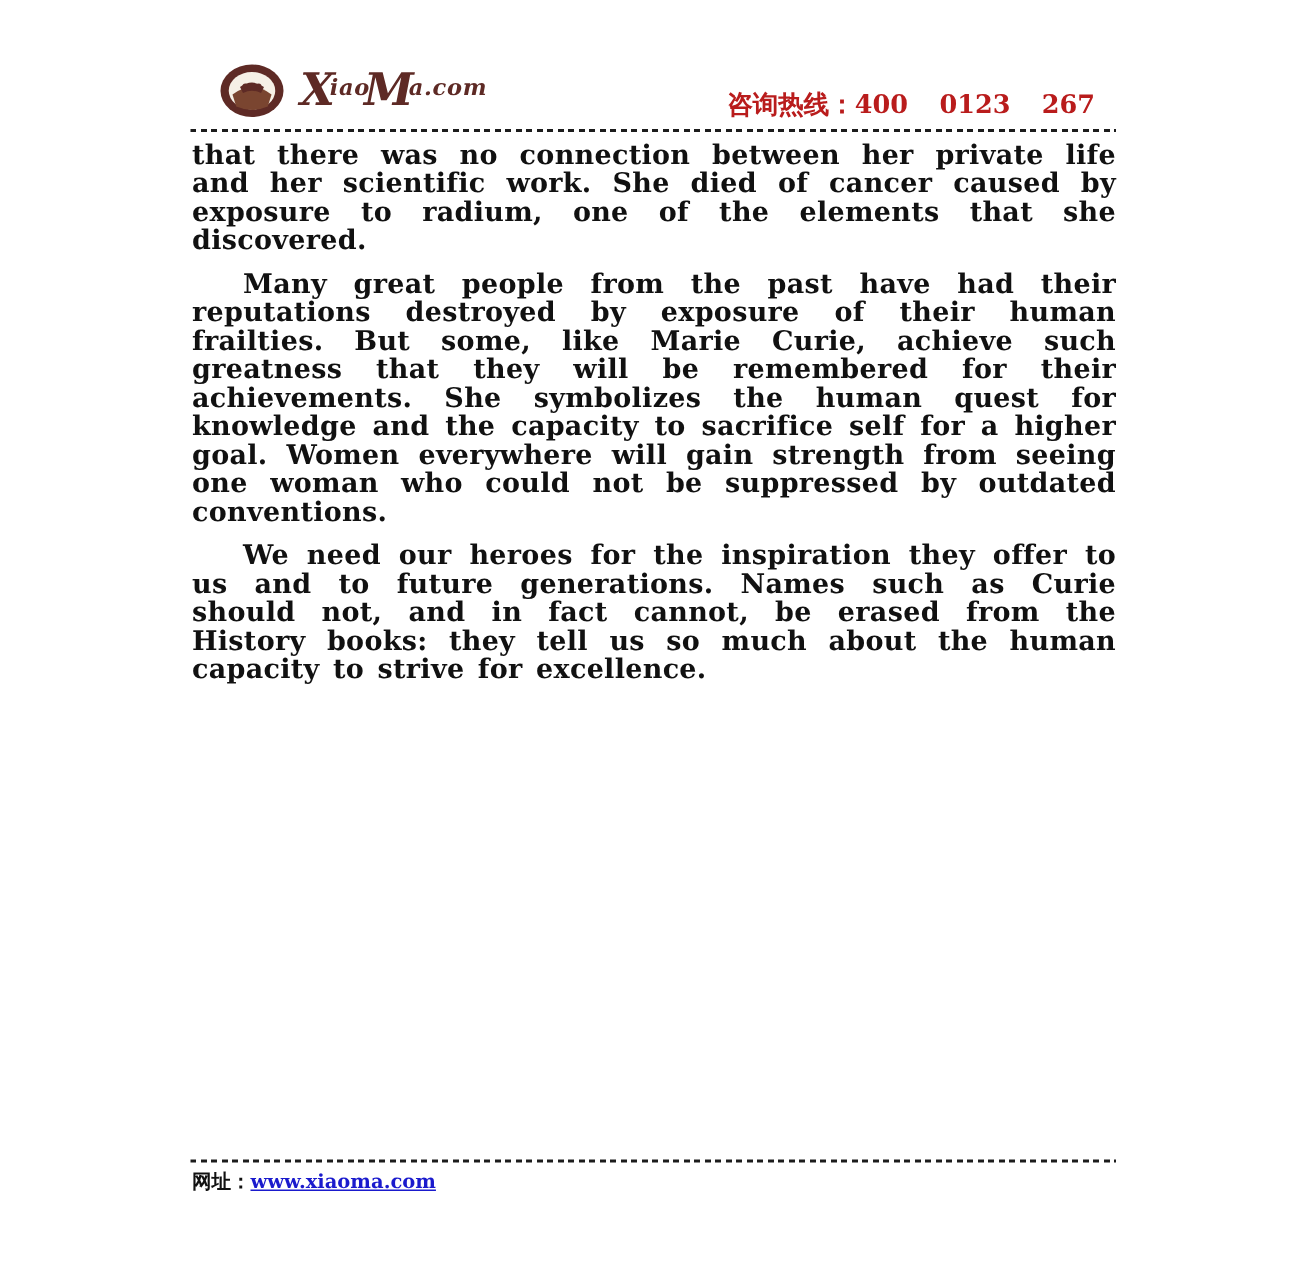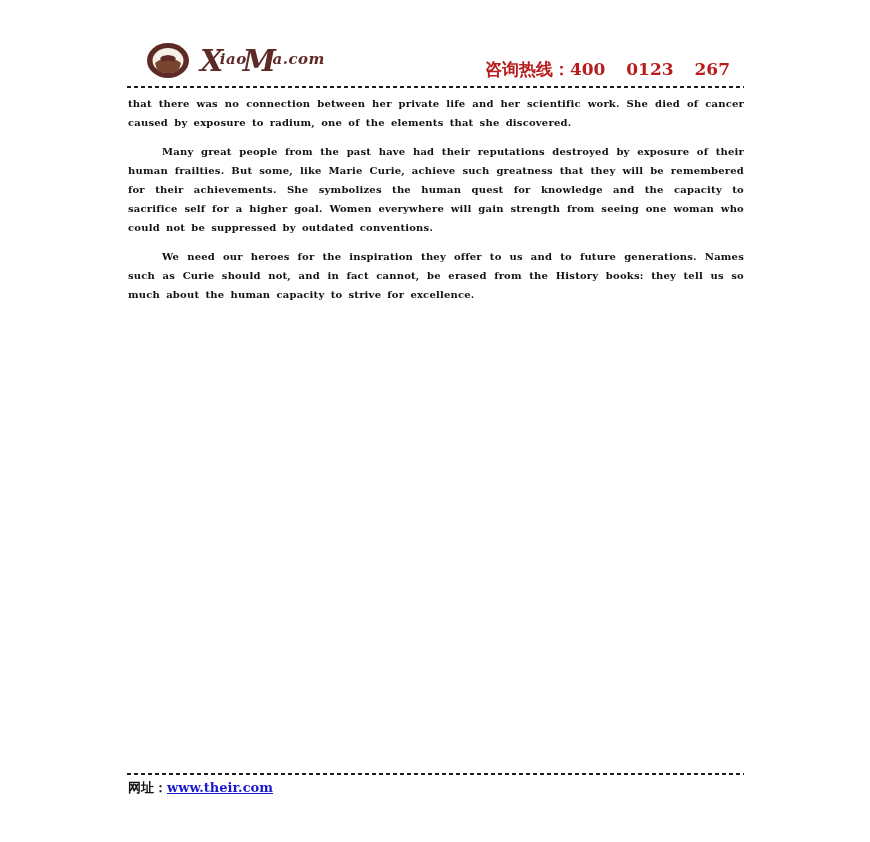--- a/index.html
+++ b/index.html
@@ -62,21 +62,21 @@
   .footer-divider { top: 773px; }
 
   
   .body-text {
     position: absolute;
     left: 128px;
     top: 94px;
     width: 616px;
     font-family: "DejaVu Serif", serif;
     font-weight: bold;
-    font-size: 10px;
+    font-size: 18px;
     line-height: 19px;
     color: #111111;
     text-align: justify;
     letter-spacing: 0.2px;
     word-spacing: 2.5px;
   }
   .body-text p { text-indent: 34px; margin-top: 10px; }
   .body-text p.no-indent { text-indent: 0; margin-top: 0; }
 
   
@@ -126,17 +126,17 @@
 
   <main class="body-text">
     <p class="no-indent">that there was no connection between her private life and her scientific work. She died of cancer caused by exposure to radium, one of the elements that she discovered.</p>
     <p>Many great people from the past have had their reputations destroyed by exposure of their human frailties. But some, like Marie Curie, achieve such greatness that they will be remembered for their achievements. She symbolizes the human quest for knowledge and the capacity to sacrifice self for a higher goal. Women everywhere will gain strength from seeing one woman who could not be suppressed by outdated conventions.</p>
     <p>We need our heroes for the inspiration they offer to us and to future generations. Names such as Curie should not, and in fact cannot, be erased from the History books: they tell us so much about the human capacity to strive for excellence.</p>
   </main>
 
   <div class="divider footer-divider"></div>
 
   <footer class="footer">
-    <div><span>网址：</span><a class="website-link">www.their.com</a>
+    <div><span>网址：</span><a class="website-link">www.xiaoma.com</a>
     </div>
   </footer>
 
 </div>
 
 </body></html>

